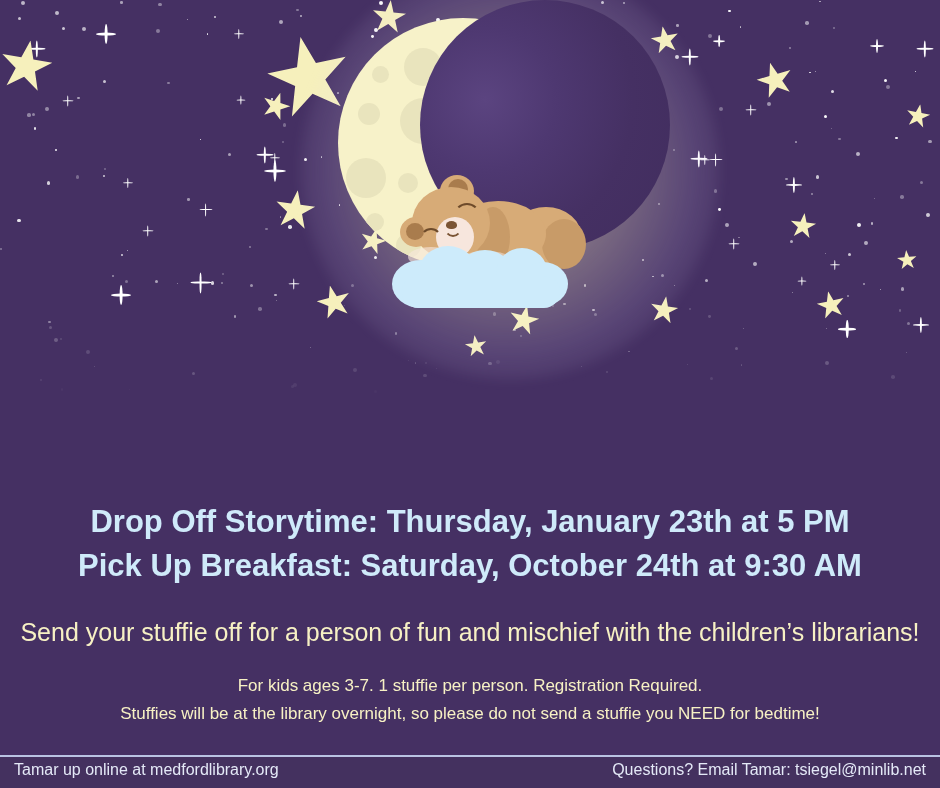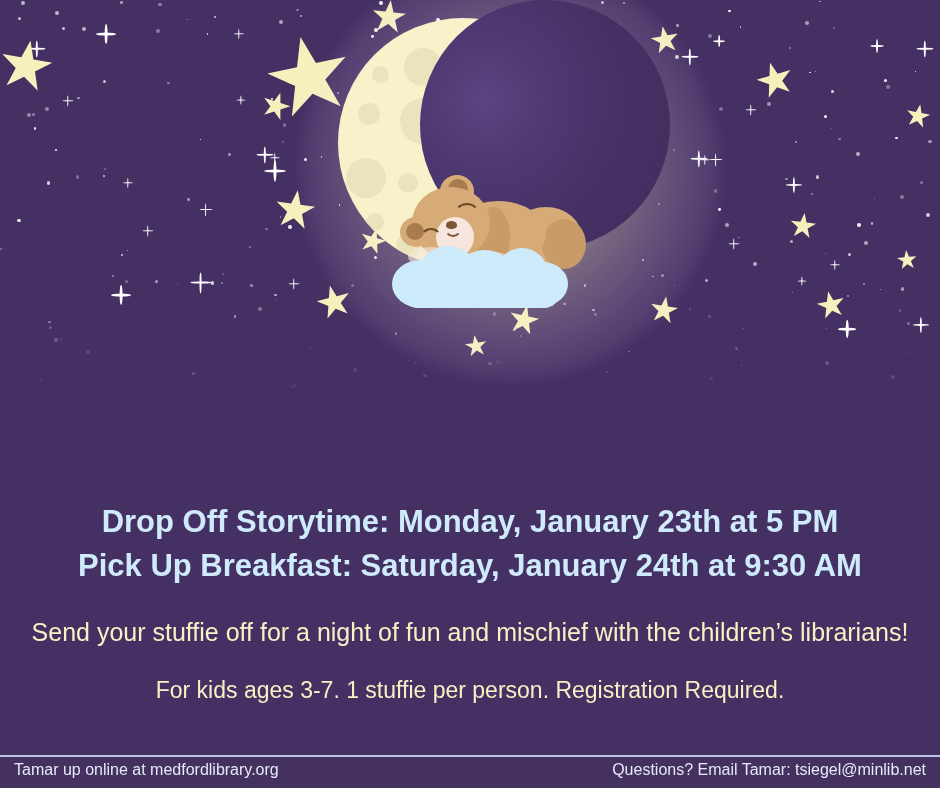--- a/index.html
+++ b/index.html
@@ -170,21 +170,21 @@
     font-size: 25px;
     line-height: 1.2;
   }
   .fine {
     position: absolute;
     left: 0; top: 672px;
     width: 940px;
     text-align: center;
     color: #f7f1c4;
     font-family: "Liberation Sans", sans-serif;
-    font-size: 23px;
+    font-size: 17px;
     line-height: 1.62;
   }
 
   
   .footer {
     position: absolute;
     left: 0; bottom: 0;
     width: 940px; height: 33px;
     background: #44315f;
     border-top: 2px solid #b9c3e3;
@@ -514,28 +514,29 @@
     <i style="left:0px;   top:14px; width:58px; height:48px;"></i>
     <i style="left:26px;  top:0px;  width:60px; height:56px;"></i>
     <i style="left:64px;  top:4px;  width:58px; height:54px;"></i>
     <i style="left:104px; top:2px;  width:52px; height:52px;"></i>
     <i style="left:126px; top:16px; width:50px; height:44px;"></i>
     <i style="left:10px;  top:30px; width:158px; height:32px; border-radius:22px;"></i>
   </div>
 
 
   <div class="dates">
-    <div>Drop Off Storytime: Monday, January 23th at 5 PM</div>
-    <div>Pick Up Breakfast: Saturday, January 24th at 9:30 AM</div>
+    <div>Drop Off Storytime: Thursday, January 23th at 5 PM</div>
+    <div>Pick Up Breakfast: Saturday, October 24th at 9:30 AM</div>
   </div>
 
-  <div class="lede">Send your stuffie off for a night of fun and mischief with the children’s librarians!</div>
+  <div class="lede">Send your stuffie off for a person of fun and mischief with the children’s librarians!</div>
 
   <div class="fine">
     <div>For kids ages 3-7. 1 stuffie per person. Registration Required.</div>
+    <div>Stuffies will be at the library overnight, so please do not send a stuffie you NEED for bedtime!</div>
   </div>
 
   <div class="footer">
     <div class="row">
       <span>Tamar up online at medfordlibrary.org</span>
       <span>Questions? Email Tamar: tsiegel@minlib.net</span>
     </div>
   </div>
 
 </div>

